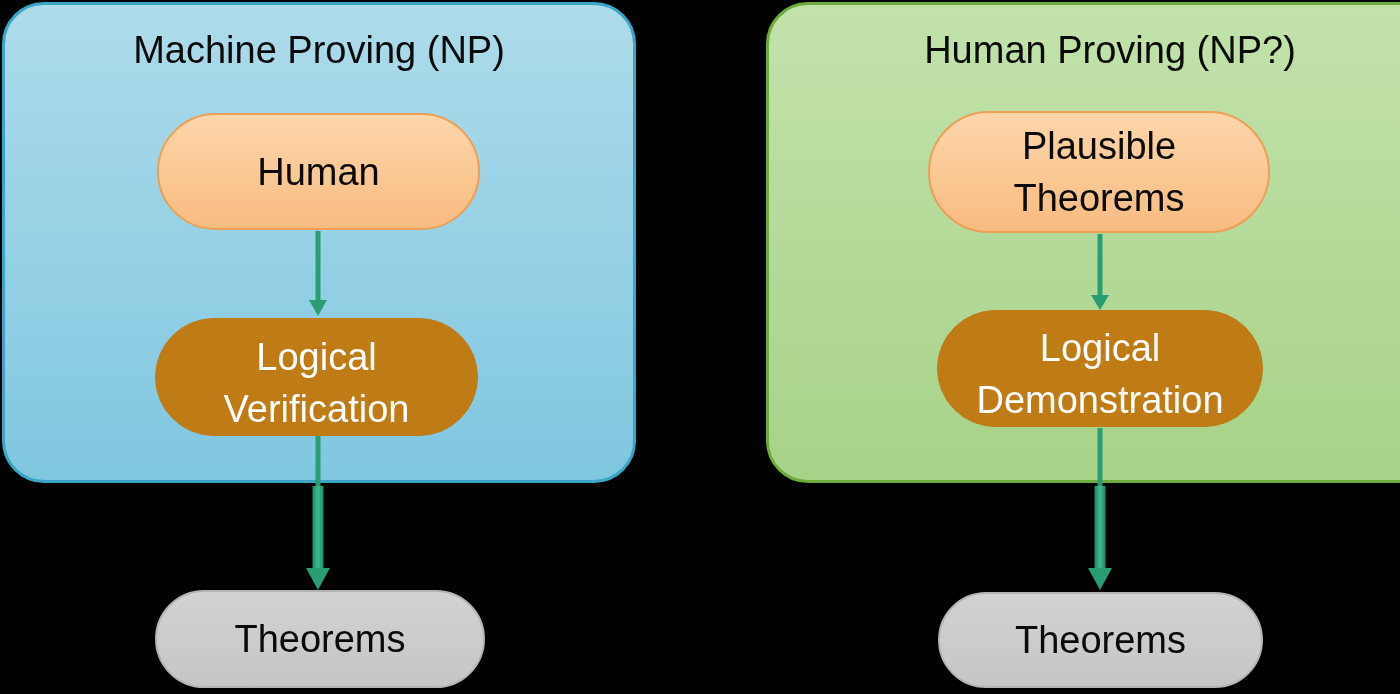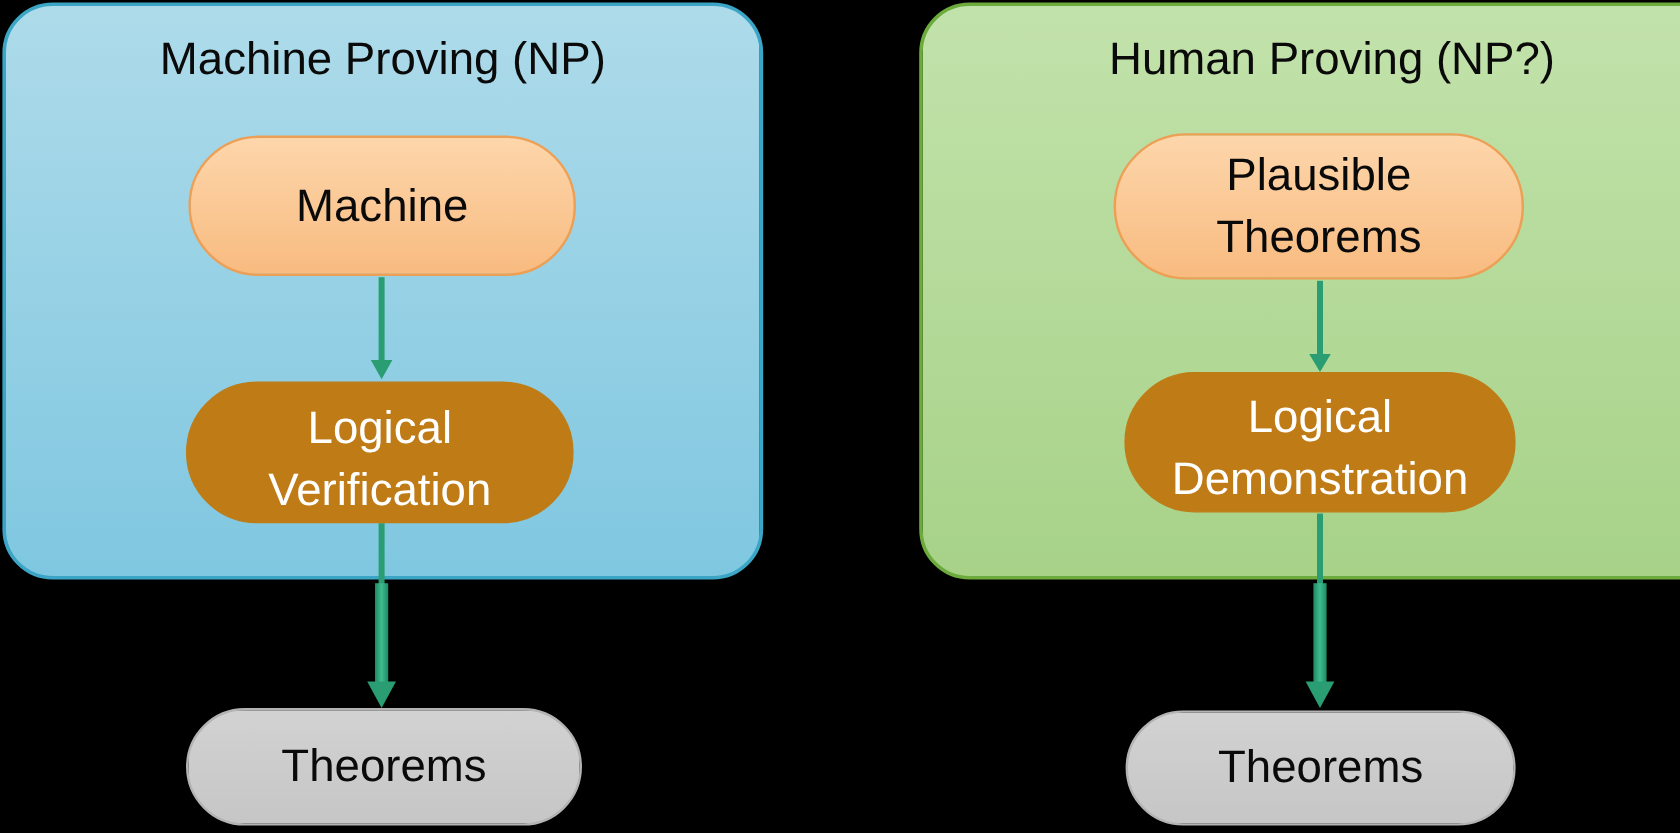--- a/index.html
+++ b/index.html
@@ -127,21 +127,21 @@
     </g>
 
     <g>
       <rect x="1097.5" y="428" width="5" height="59" fill="#2a9d72"></rect>
       <rect x="1094.5" y="486" width="11" height="83" fill="url(#thickGrad)"></rect>
       <polygon points="1088,568 1112,568 1100,590" fill="#2a9d72"></polygon>
     </g>
   </svg>
 
   <div class="pill orange" id="pill-search">
-    <span>Machine</span>
+    <span>Human</span>
   </div>
 
   <div class="pill brown" id="pill-verification">
     <span>Logical</span>
     <span>Verification</span>
   </div>
 
   <div class="pill gray" id="pill-theorems-left">
     <span>Theorems</span>
   </div>

